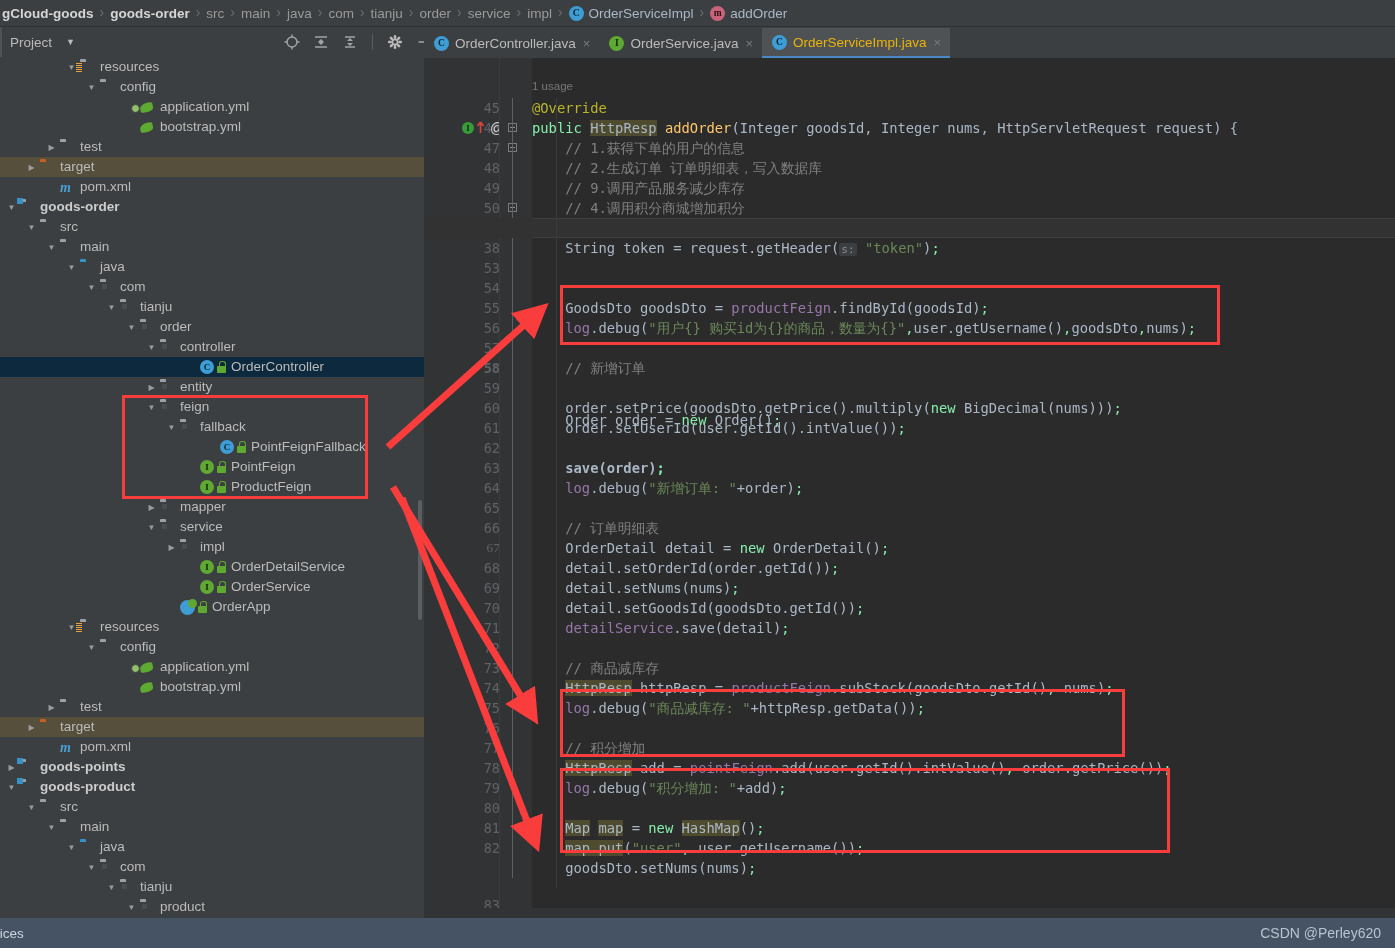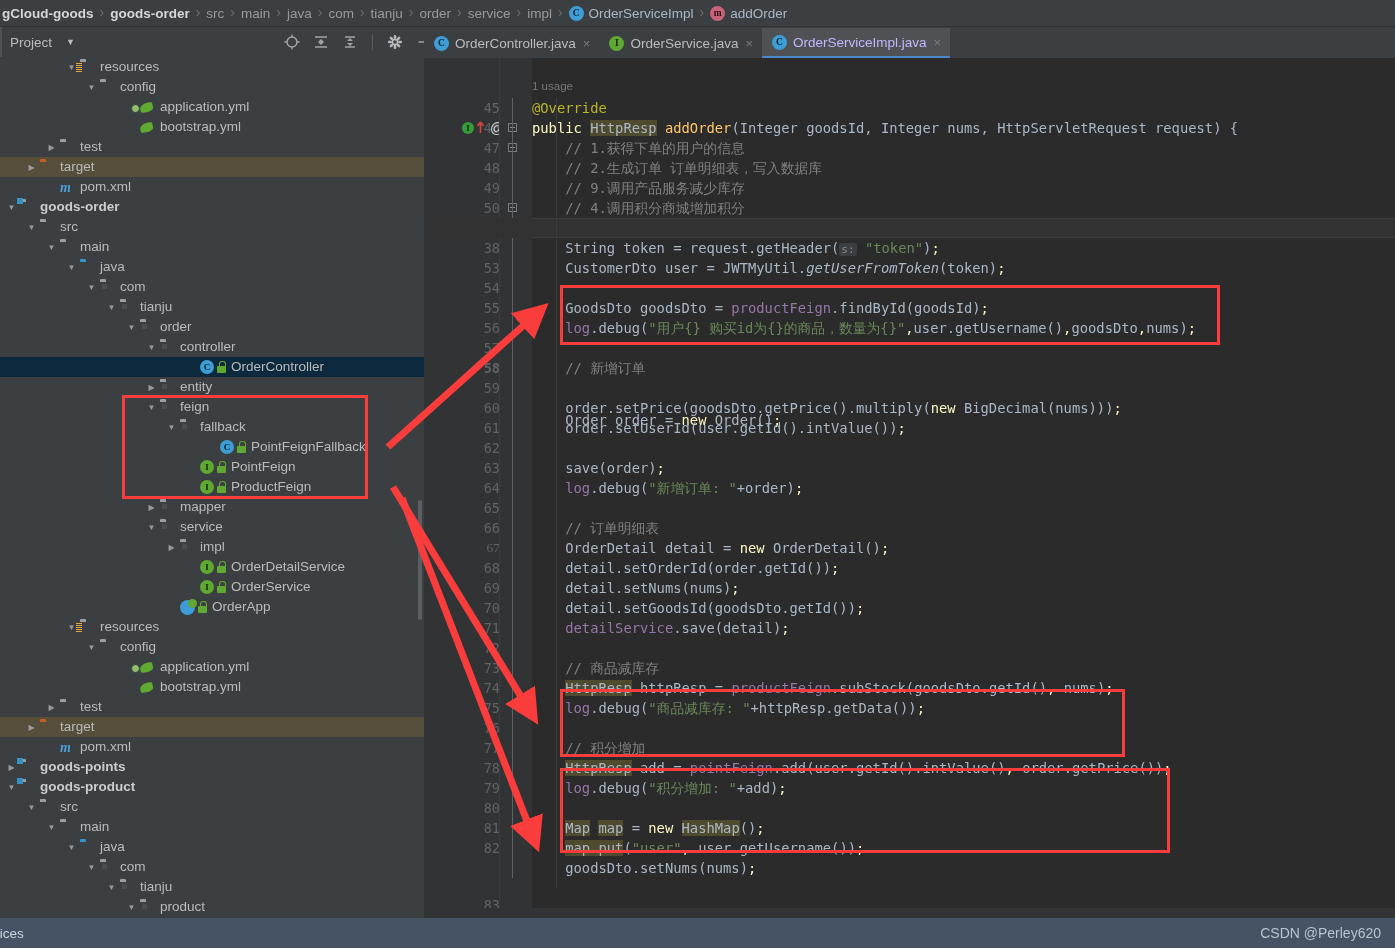--- a/index.html
+++ b/index.html
@@ -44,21 +44,21 @@
   #tabs{
     position:absolute;left:424px;top:27px;width:971px;height:31px;
     background:#3c3f41;display:flex;align-items:flex-end;
   }
   .tab{
     height:30px;display:flex;align-items:center;padding:0 9px 0 10px;
     box-sizing:border-box;white-space:nowrap;cursor:default;
   }
   .tab .nm{font-size:13.5px;color:#bbbbbb;margin:0 7px 0 6px;}
   .tab.active{background:#4e5254;border-bottom:2px solid #4a88c7;}
-  .tab.active .nm{color:#c4b5fd;}
+  .tab.active .nm{color:#eab308;}
   .tab .x{color:#7a7a7a;font-size:13px;}
   .ic{width:15px;height:15px;border-radius:50%;display:inline-flex;align-items:center;
      justify-content:center;font-size:9.5px;font-weight:bold;font-family:"Liberation Serif",serif;}
   .ic.c{background:#3d9dd4;color:#10242e;}
   .ic.i{background:#5fa832;color:#10240a;}
   
   #tree{
     position:absolute;left:0;top:57px;width:424px;height:861px;
     background:#3c3f41;overflow:hidden;
   }
@@ -112,21 +112,21 @@
   #codearea{position:absolute;left:108px;top:0;right:0;height:860px;}
   .ln{
     position:absolute;right:0px;width:70px;text-align:right;
     font-size:13.5px;color:#606366;font-family:"DejaVu Sans Mono",monospace;
     height:20px;line-height:20px;
   }
   .ln.cur{color:#a4a3a3;font-weight:bold;}
   .cl{position:absolute;left:0;height:20px;line-height:20px;font-size:13.8px;
     white-space:pre;color:#a9b7c6;letter-spacing:0px;}
   .caretborder{position:absolute;left:0;width:971px;height:20px;box-sizing:border-box;border-top:1px solid #3c3f41;border-bottom:1px solid #3c3f41;}
-  .kw{color:#fef9c3;}
+  .kw{color:#86efac;}
   .cmt{color:#808080;}
   .str{color:#6a8759;}
   .fld{color:#9876aa;}
   .mth{color:#ffc66d;}
   .anno{color:#bbb529;}
   .hl{background:#4f4b2e;}
   .hint{background:#3c3f41;color:#8a8a8a;font-size:11px;padding:0 2px;border-radius:2px;}
   .usage{color:#787878;font-size:11.5px;font-family:"Liberation Sans",sans-serif;}
   .italic{font-style:italic;}
   .foldmark{position:absolute;width:9px;height:9px;border:1px solid #7b7b7b;box-sizing:border-box;
@@ -549,31 +549,30 @@
   <div id="codearea">
       <div class="cl usage" style="top: 18px; left: 0px;">1 usage</div>
       <div class="cl" style="top: 40px; left: 0px;"><span class="anno">@Override</span></div>
       <div class="cl" style="top: 60px; left: 0px;"><span class="kw">public</span> <span class="hl">HttpResp</span> <span class="mth">addOrder</span>(Integer goodsId, Integer nums, HttpServletRequest request) {</div>
       <div class="cl" style="top: 80px; left: 0px;">    <span class="cmt">// 1.获得下单的用户的信息</span></div>
       <div class="cl" style="top: 100px; left: 0px;">    <span class="cmt">// 2.生成订单 订单明细表，写入数据库</span></div>
       <div class="cl" style="top: 120px; left: 0px;">    <span class="cmt">// 9.调用产品服务减少库存</span></div>
       <div class="cl" style="top: 140px; left: 0px;">    <span class="cmt">// 4.调用积分商城增加积分</span></div>
       <div class="cl" style="top: 160px; left: 0px;"></div>
       <div class="cl" style="top: 180px; left: 0px;">    String token = request.getHeader(<span class="hint">s:</span> <span class="str">"token"</span>)<span class="kw">;</span></div>
-      <div class="cl" style="top: 200px; left: 0px;">    CustomerDto user = JWTMyUtil.<span class="italic">getUserFromToken</span>(token)<span class="kw">;</span></div>
       <div class="cl" style="top: 220px; left: 0px;"></div>
       <div class="cl" style="top: 240px; left: 0px;">    GoodsDto goodsDto = <span class="fld">productFeign</span>.findById(goodsId)<span class="kw">;</span></div>
       <div class="cl" style="top: 260px; left: 0px;">    <span class="fld">log</span>.debug(<span class="str">"用户{} 购买id为{}的商品，数量为{}"</span><span class="kw">,</span>user.getUsername()<span class="kw">,</span>goodsDto<span class="kw">,</span>nums)<span class="kw">;</span></div>
       <div class="cl" style="top: 280px; left: 0px;"></div>
       <div class="cl" style="top: 300px; left: 0px;">    <span class="cmt">// 新增订单</span></div>
       <div class="cl" style="top: 320px; left: 0px; margin-top: 32px;">    Order order = <span class="kw">new</span> Order()<span class="kw">;</span></div>
       <div class="cl" style="top: 340px; left: 0px;">    order.setPrice(goodsDto.getPrice().multiply(<span class="kw">new</span> BigDecimal(nums)))<span class="kw">;</span></div>
       <div class="cl" style="top: 360px; left: 0px;">    order.setUserId(user.getId().intValue())<span class="kw">;</span></div>
       <div class="cl" style="top: 380px; left: 0px;"></div>
-      <div class="cl" style="top: 400px; left: 0px;">    save(order)<span class="kw">;</span></div>
+      <div class="cl" style="top: 400px; left: 0px; font-weight: bold;">    save(order)<span class="kw">;</span></div>
       <div class="cl" style="top: 420px; left: 0px;">    <span class="fld">log</span>.debug(<span class="str">"新增订单: "</span>+order)<span class="kw">;</span></div>
       <div class="cl" style="top: 440px; left: 0px;"></div>
       <div class="cl" style="top: 460px; left: 0px;">    <span class="cmt">// 订单明细表</span></div>
       <div class="cl" style="top: 480px; left: 0px;">    OrderDetail detail = <span class="kw">new</span> OrderDetail()<span class="kw">;</span></div>
       <div class="cl" style="top: 500px; left: 0px;">    detail.setOrderId(order.getId())<span class="kw">;</span></div>
       <div class="cl" style="top: 520px; left: 0px;">    detail.setNums(nums)<span class="kw">;</span></div>
       <div class="cl" style="top: 540px; left: 0px;">    detail.setGoodsId(goodsDto.getId())<span class="kw">;</span></div>
       <div class="cl" style="top: 560px; left: 0px;">    <span class="fld">detailService</span>.save(detail)<span class="kw">;</span></div>
       <div class="cl" style="top: 580px; left: 0px;"></div>
       <div class="cl" style="top: 600px; left: 0px;">    <span class="cmt">// 商品减库存</span></div>

